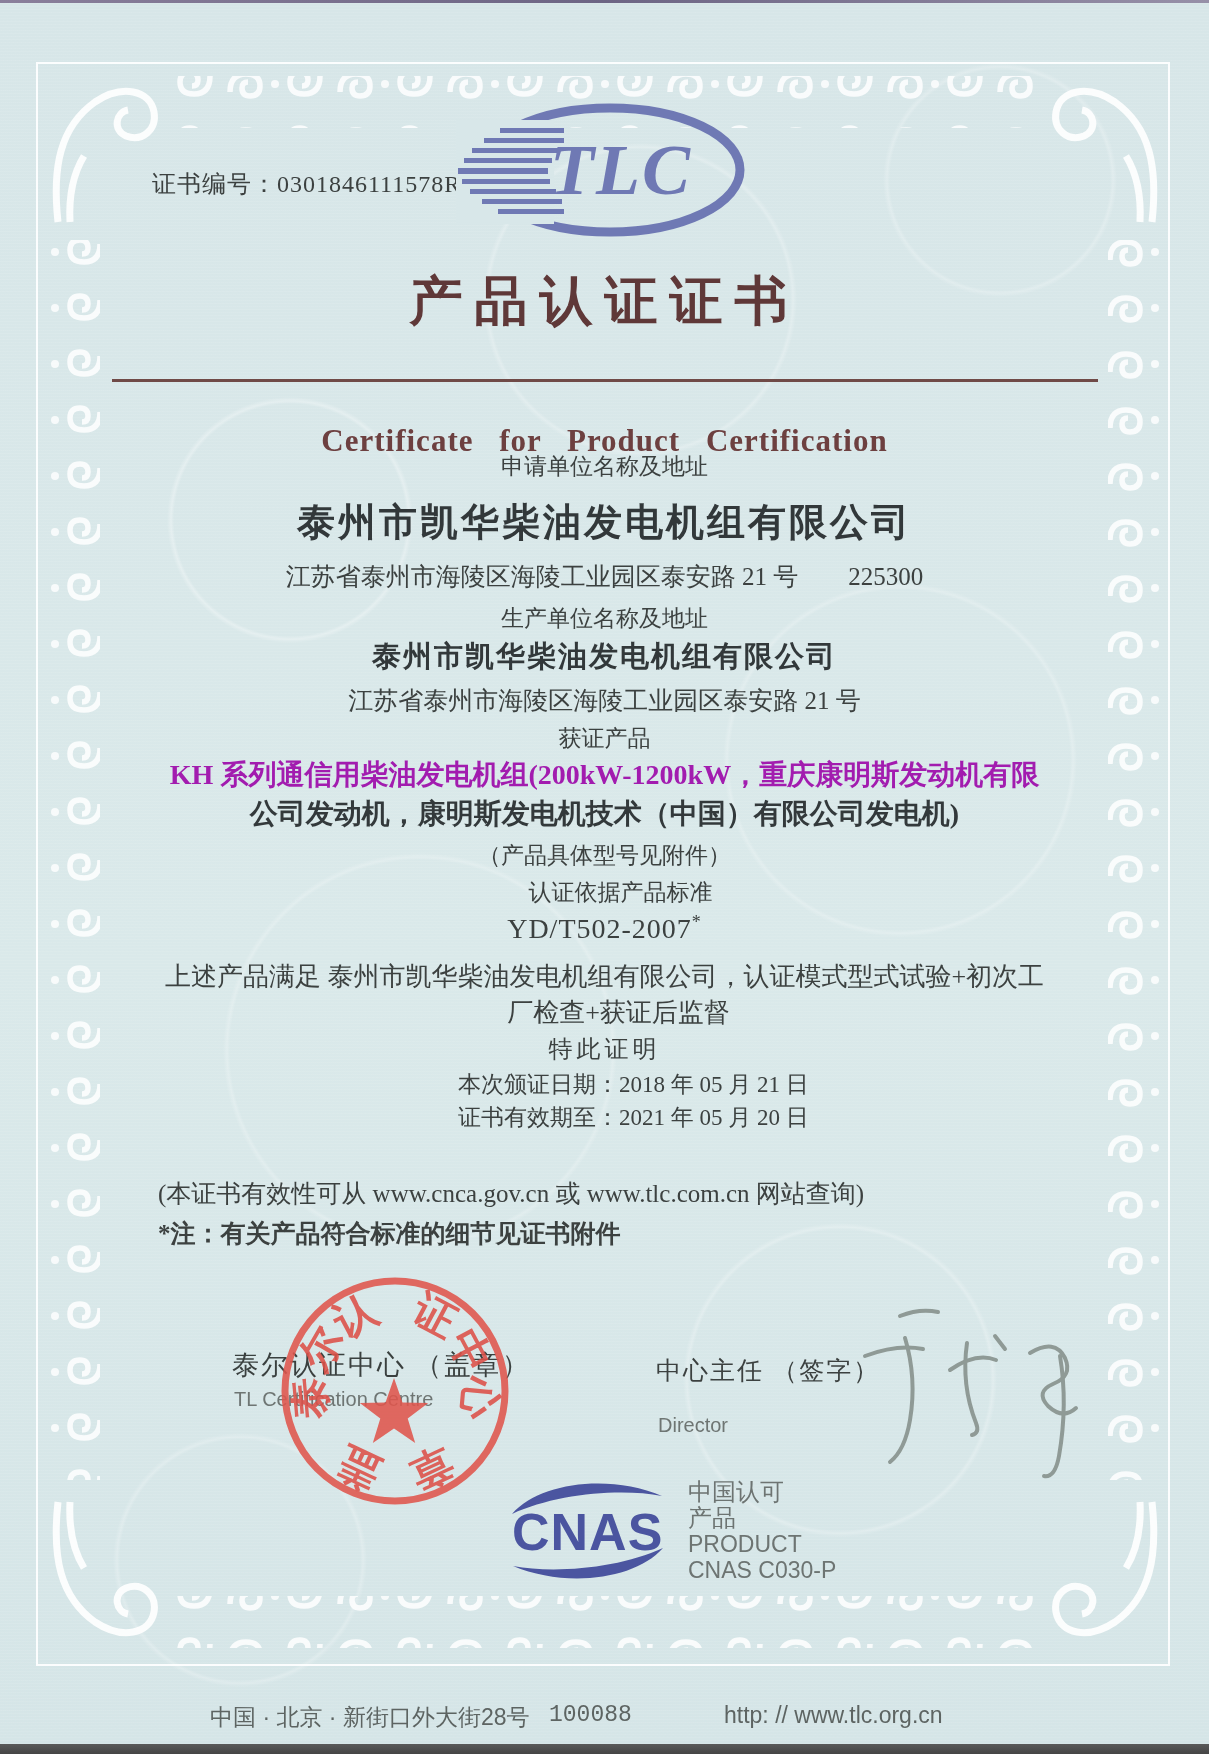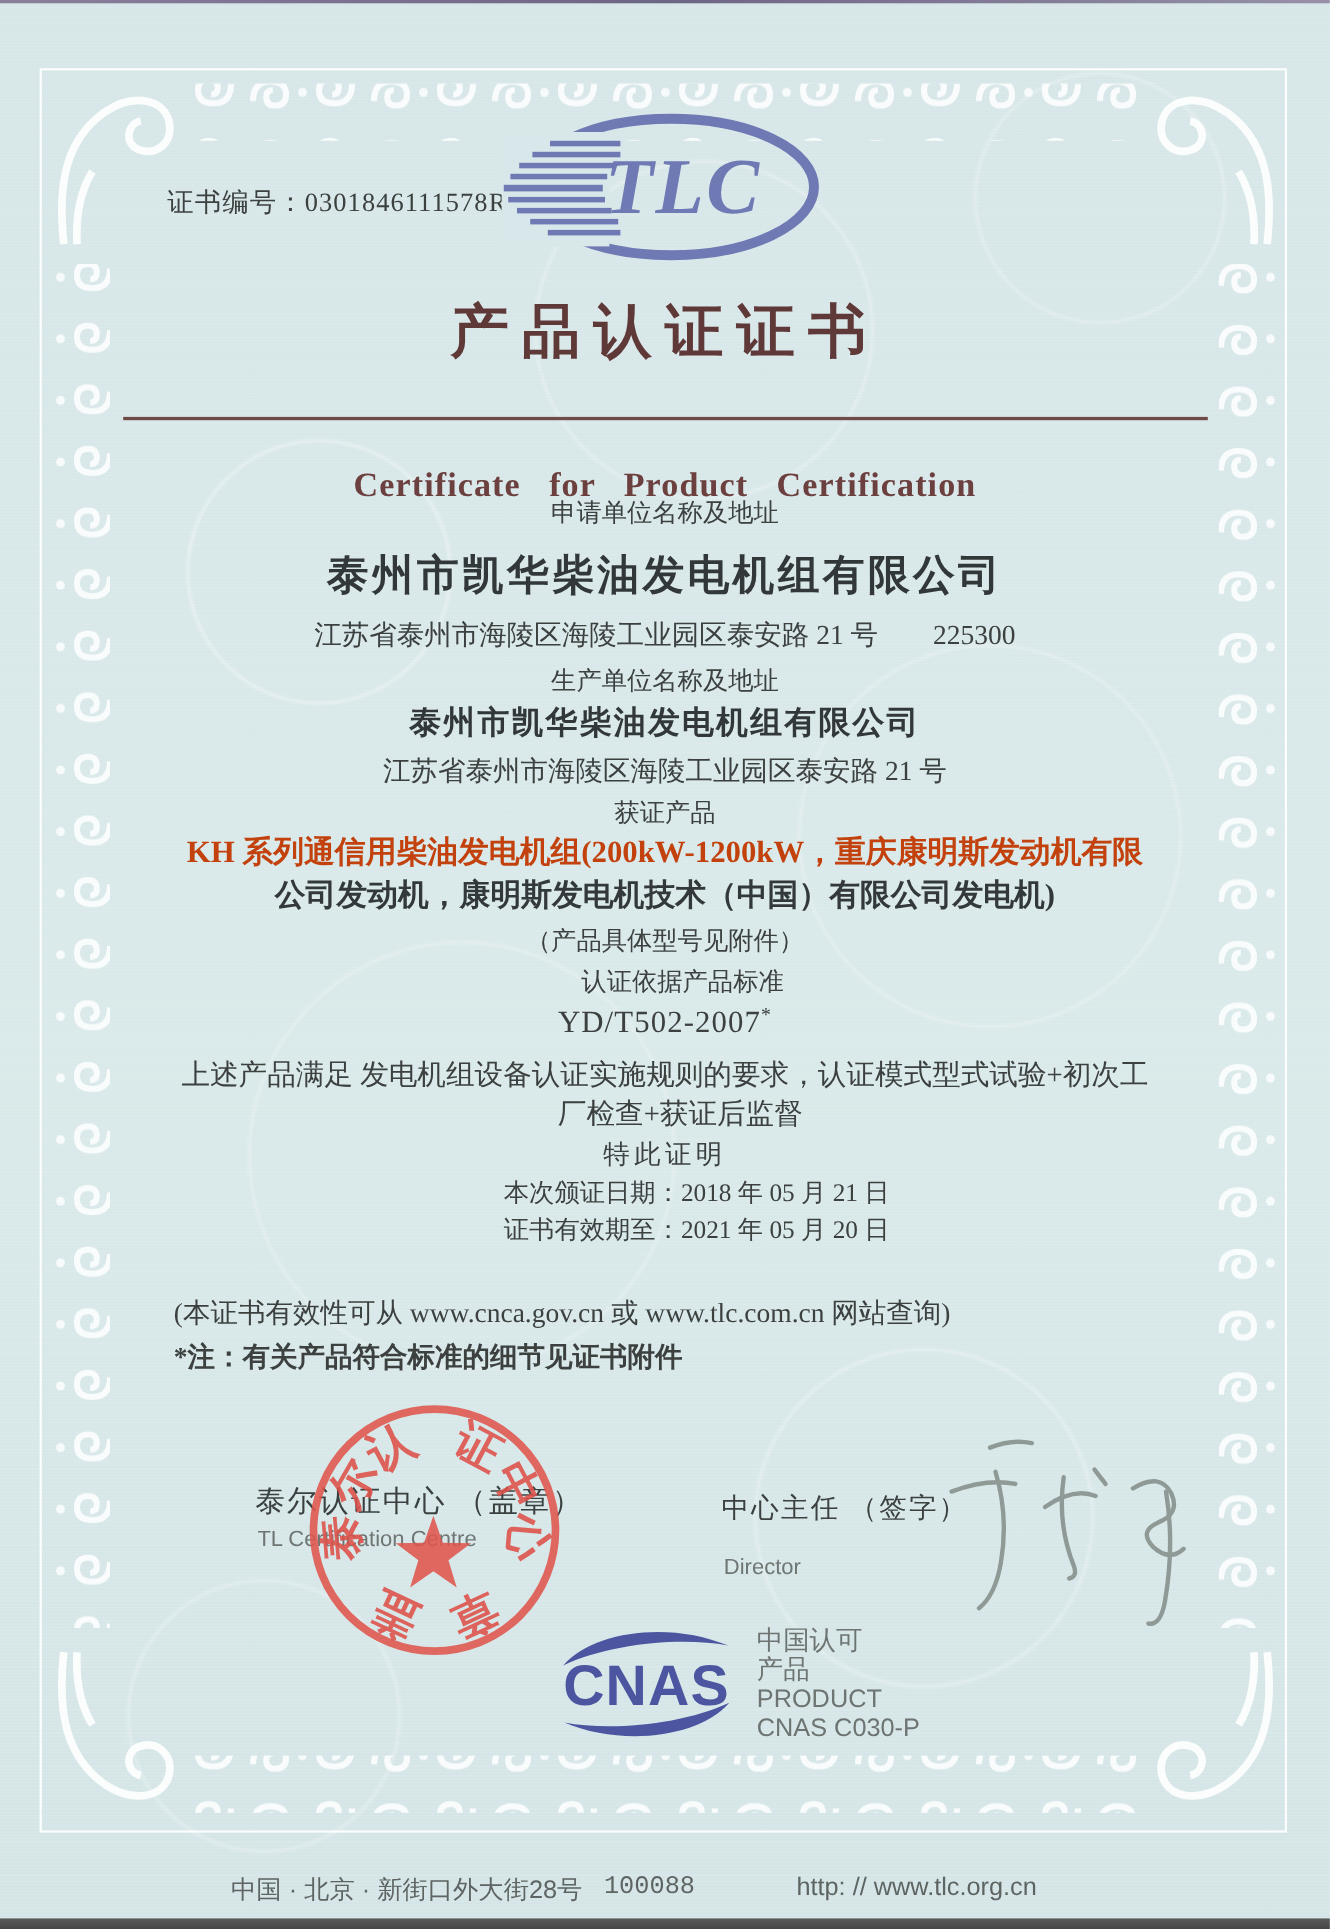--- a/index.html
+++ b/index.html
@@ -37,21 +37,21 @@
   #title-rule{left:112px;top:379px;width:986px;height:3px;background:#6f4a47;}
   #subtitle{top:388px;font-size:31px;font-weight:600;word-spacing:17px;color:#6d4040;letter-spacing:1px;margin-top:35px;}
   
   #applicant-label{top:451px;font-size:23px;}
   #applicant-name{top:497px;font-size:38px;font-weight:700;letter-spacing:3px;color:#32383a;}
   #applicant-addr{top:560px;font-size:25px;text-align:center;}
   #mfr-label{top:603px;font-size:23px;}
   #mfr-name{top:637px;font-size:29px;font-weight:700;letter-spacing:2px;color:#32383a;}
   #mfr-addr{top:684px;font-size:25px;}
   #product-label{top:723px;font-size:23px;}
-  #product-l1{top:756px;font-size:28px;font-weight:700;color:#c2410c;}
+  #product-l1{top:756px;font-size:28px;font-weight:700;color:#a21caf;}
   #product-l2{top:795px;font-size:28px;font-weight:700;color:#33393b;}
   #product-note{top:840px;font-size:23px;}
   #std-label{top:877px;font-size:23px;margin-left:32px;}
   #std-code{top:912px;font-size:28px;letter-spacing:1px;}
   #std-code sup{font-size:18px;}
   #stmt1{top:959px;font-size:26px;}
   #stmt2{top:995px;font-size:26px;padding-left:28px;}
   #certify{top:1033px;font-size:24px;letter-spacing:4px;}
   #dates{left:458px;top:1068px;font-size:23px;line-height:33px;}
   #validity{left:158px;top:1177px;font-size:25px;}
@@ -132,21 +132,21 @@
 <div class="abs ctr" id="mfr-addr">江苏省泰州市海陵区海陵工业园区泰安路 21 号</div>
 
 <div class="abs ctr" id="product-label">获证产品</div>
 <div class="abs ctr" id="product-l1">KH 系列通信用柴油发电机组(200kW-1200kW，重庆康明斯发动机有限</div>
 <div class="abs ctr" id="product-l2">公司发动机，康明斯发电机技术（中国）有限公司发电机)</div>
 <div class="abs ctr" id="product-note">（产品具体型号见附件）</div>
 
 <div class="abs ctr" id="std-label">认证依据产品标准</div>
 <div class="abs ctr" id="std-code"><span>YD/T502-2007</span><sup>*</sup></div>
 
-<div class="abs ctr" id="stmt1">上述产品满足 发电机组设备认证实施规则的要求，认证模式型式试验+初次工</div>
+<div class="abs ctr" id="stmt1">上述产品满足 泰州市凯华柴油发电机组有限公司，认证模式型式试验+初次工</div>
 <div class="abs ctr" id="stmt2">厂检查+获证后监督</div>
 <div class="abs ctr" id="certify">特此证明</div>
 
 <div class="abs" id="dates">
   <div><span>本次颁证日期：</span><span>2018 年 05 月 21 日</span></div>
   <div><span>证书有效期至：</span><span>2021 年 05 月 20 日</span></div>
 </div>
 
 <div class="abs" id="validity">(本证书有效性可从 www.cnca.gov.cn 或 www.tlc.com.cn 网站查询)</div>
 <div class="abs" id="footnote">*注：有关产品符合标准的细节见证书附件</div>

